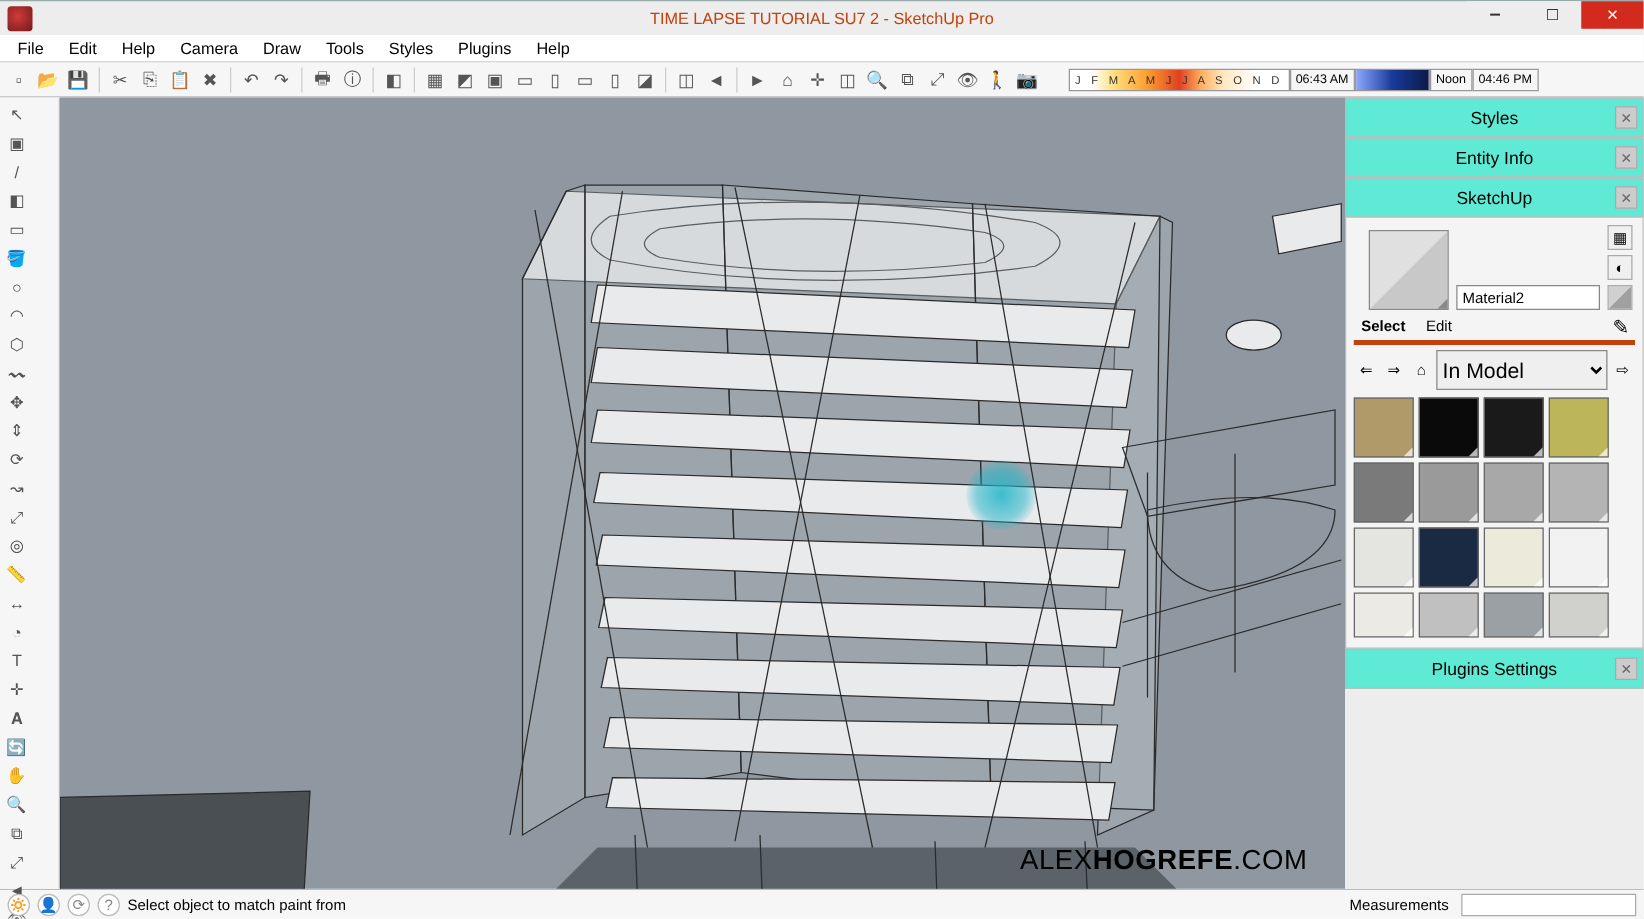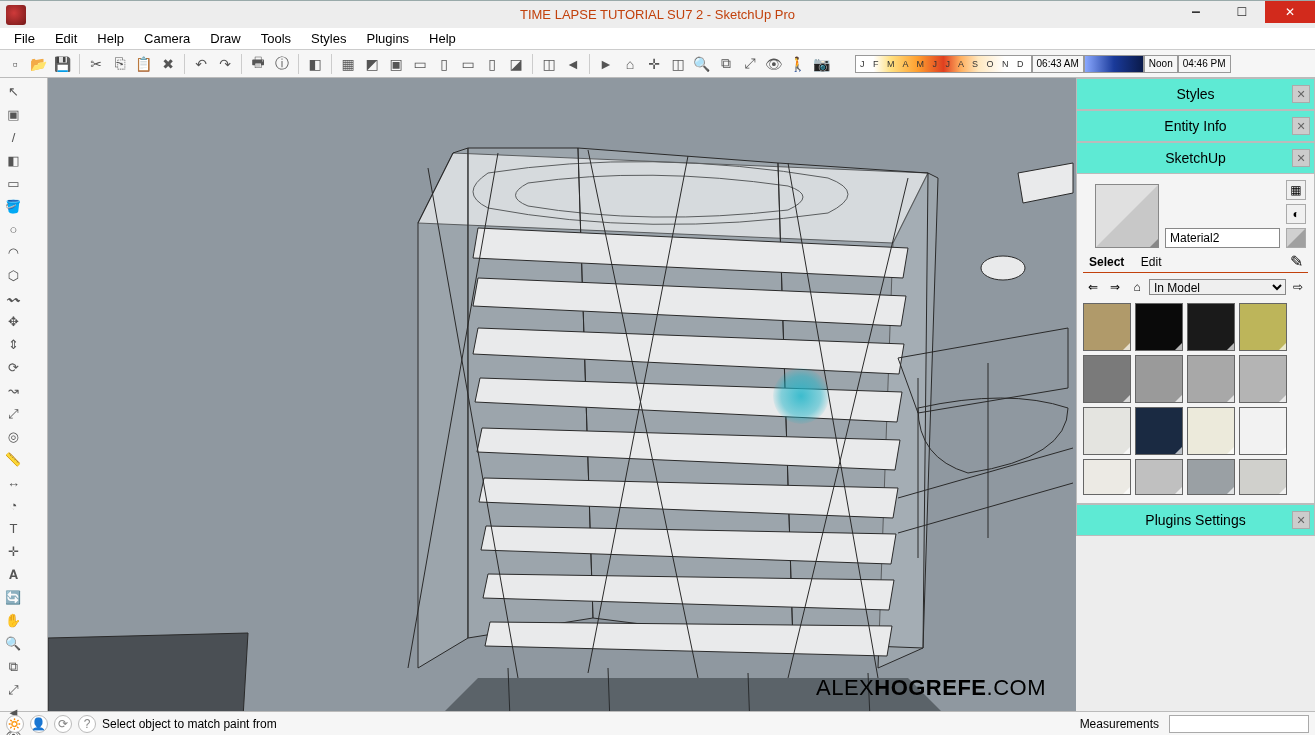--- a/index.html
+++ b/index.html
@@ -48,28 +48,28 @@
 .panel-body { background: #f4f4f4; border: 1px solid #bbb; border-top: none; padding: 6px; }
 
 .materials-body .mat-preview-row { display: flex; gap: 6px; align-items: flex-end; margin-left: 12px; }
 .materials-body .mat-preview { width: 64px; height: 64px; border: 1px solid #888; background: linear-gradient(135deg,#e0e0e0 49.5%, #c8c8c8 50.5%); position: relative; }
 .materials-body .mat-preview::after { content:""; position:absolute; right:0; bottom:0; width:0; height:0; border-left:8px solid transparent; border-bottom:8px solid #888; }
 .materials-body .mat-name-col { flex: 1; display: flex; flex-direction: column; gap: 4px; }
 .materials-body .mat-name-col input { width: 100%; font-size: 12px; padding: 2px 4px; border: 1px solid #888; }
 .materials-body .side-icons { width: 22px; display: flex; flex-direction: column; gap: 4px; }
 .materials-body .side-icons .sicon { width: 20px; height: 20px; border: 1px solid #aaa; background: #f0f0f0; display: flex; align-items: center; justify-content: center; font-size: 12px; }
 
-.materials-body .mode-row { display: flex; align-items: center; border-bottom: 1px solid #c2410c; padding: 4px 0 2px 0; justify-content: space-between; }
+.materials-body .mode-row { display: flex; align-items: center; border-bottom: 4px solid #c2410c; padding: 4px 0 2px 0; justify-content: space-between; }
 .materials-body .mode-row .mode-lbl { font-size: 12px; padding: 2px 6px; }
 .materials-body .mode-row .mode-lbl.active { font-weight: bold; }
 .materials-body .mode-row .sep-v { width: 1px; height: 14px; background: #aaa; }
 .materials-body .mode-row .eyedrop { width: 18px; height: 18px; margin-left: auto; }
 
 .materials-body .nav-row { display: flex; align-items: center; gap: 2px; padding: 4px 0; }
-.materials-body .nav-row select { flex: 1; font-size: 12px; border: 1px solid #888; height: 16px; }
+.materials-body .nav-row select { flex: 1; font-size: 17px; border: 1px solid #888; height: 32px; }
 .materials-body .nav-row .nbtn { width: 20px; height: 20px; display: flex; align-items: center; justify-content: center; border: 1px solid transparent; font-size: 12px; }
 
 .materials-body .swatches { display: flex; flex-wrap: wrap; gap: 4px; padding: 2px 0; }
 .materials-body .swatches .sw { width: 48px; height: 48px; border: 1px solid #666; position: relative; }
 .materials-body .swatches .sw::after { content:""; position:absolute; right:0; bottom:0; width:0; height:0; border-left:7px solid transparent; border-bottom:7px solid rgba(255,255,255,0.7); }
 .materials-body .swatches .sw.short { height: 36px; }
 
 
 .statusbar { height: 24px; background: #f6f6f6; border-top: 1px solid #bbb; display: flex; align-items: center; padding: 0 6px; font-size: 12px; gap: 6px; }
 .statusbar .sicon2 { width: 18px; height: 18px; border-radius: 50%; background: #fff; border: 1px solid #bbb; display: flex; align-items: center; justify-content: center; font-size: 12px; }

